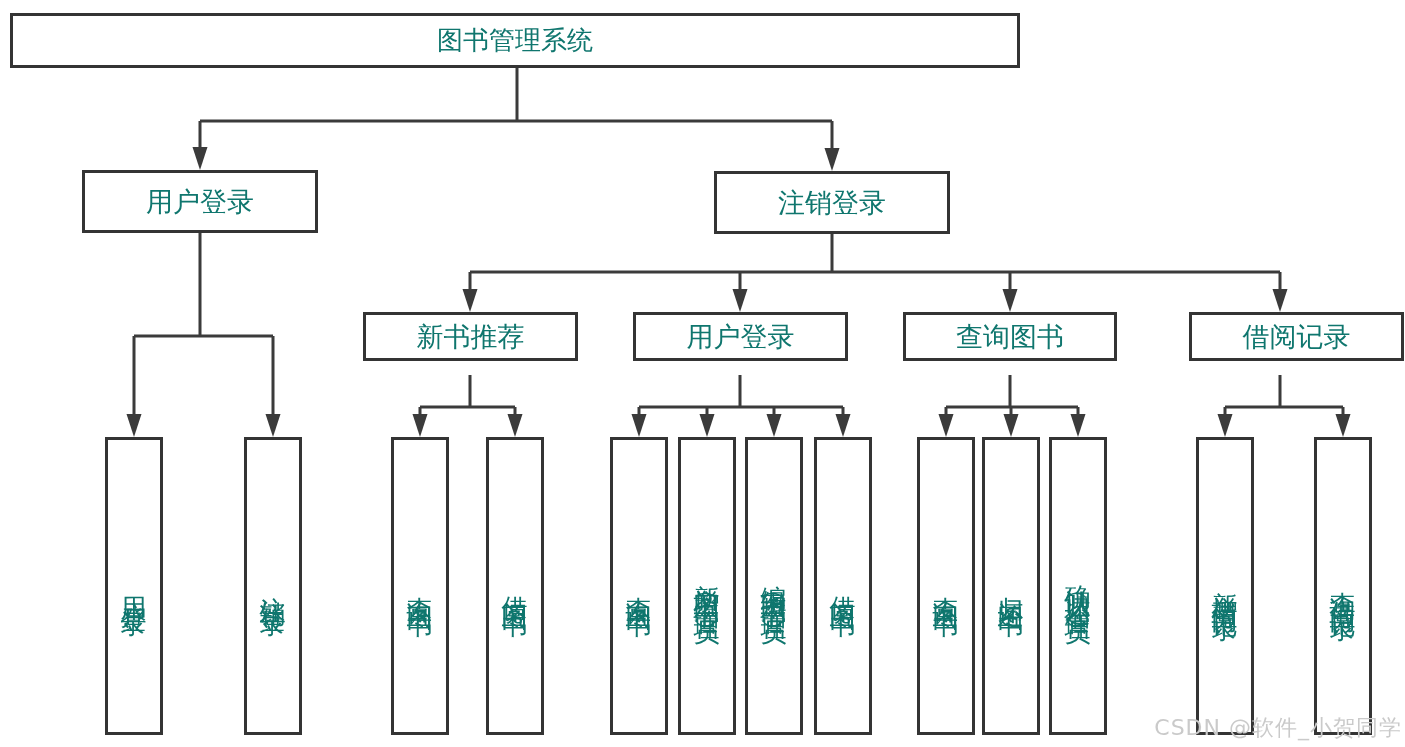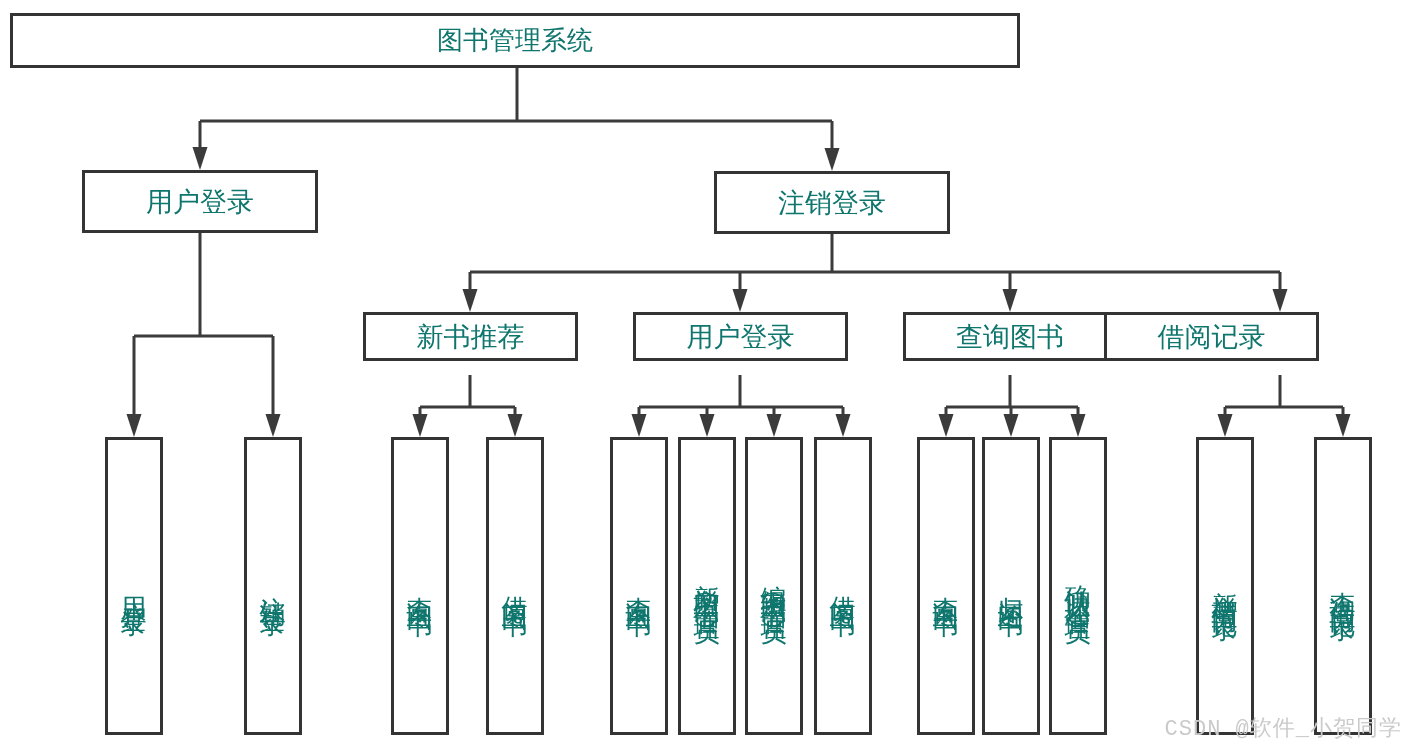--- a/index.html
+++ b/index.html
@@ -38,39 +38,38 @@
   
   .n-root   { left: 10px;  top: 13px;  width: 1010px; height: 55px; }
   
   .n-login  { left: 82px;  top: 170px; width: 236px; height: 63px; }
   .n-mgmt   { left: 714px; top: 171px; width: 236px; height: 63px; }
   
   .n-l3     { top: 312px; height: 49px; width: 215px; }
   .n-rec    { left: 363px; }
   .n-bor    { left: 633px; }
   .n-cur    { left: 903px; width: 214px; }
-  .n-his    { left: 1104px; }
+  .n-his    { left: 1189px; }
   
   .n-l4     { top: 437px; height: 298px; width: 58px; }
   .n-g1a { left: 105px; }  .n-g1b { left: 244px; }
   .n-g2a { left: 391px; }  .n-g2b { left: 486px; }
   .n-g3a { left: 610px; }  .n-g3b { left: 678px; }
   .n-g3c { left: 745px; }  .n-g3d { left: 814px; }
   .n-g4a { left: 917px; }  .n-g4b { left: 982px; }  .n-g4c { left: 1049px; }
   .n-g5a { left: 1196px; } .n-g5b { left: 1314px; }
   .watermark {
     position: absolute;
     right: 3px;
     bottom: 4px;
     font-size: 22px;
     color: #cacaca;
     letter-spacing: 1px;
     z-index: 5;
     white-space: nowrap;
-    font-family: Liberation Mono, monospace;
   }
 </style>
 </head>
 <body>
 
 <div id="canvas">
 
   <svg class="connectors" viewBox="0 0 1405 747" fill="none" stroke="#3b3b3b" stroke-width="3">
     <g>
       <path d="M517 68 V121 M200 121 H832 M200 121 V150 M832 121 V151"></path>

